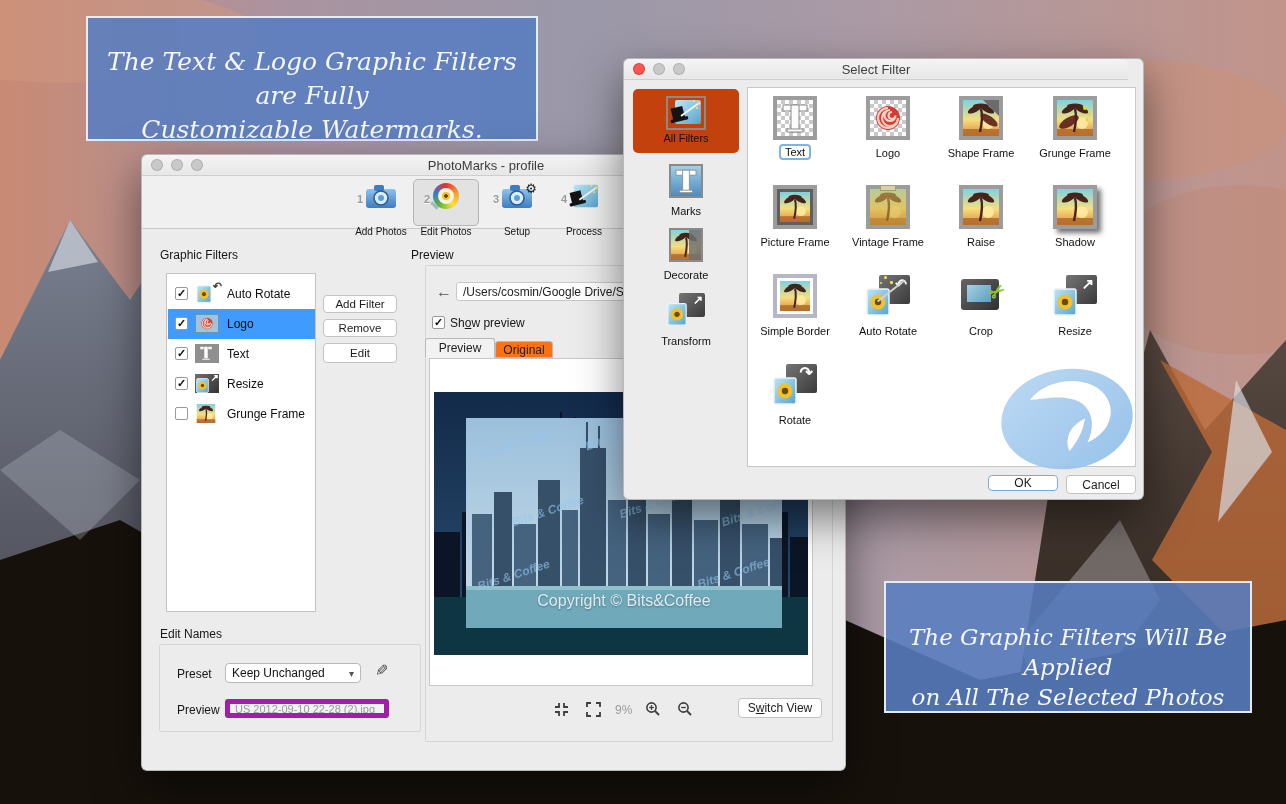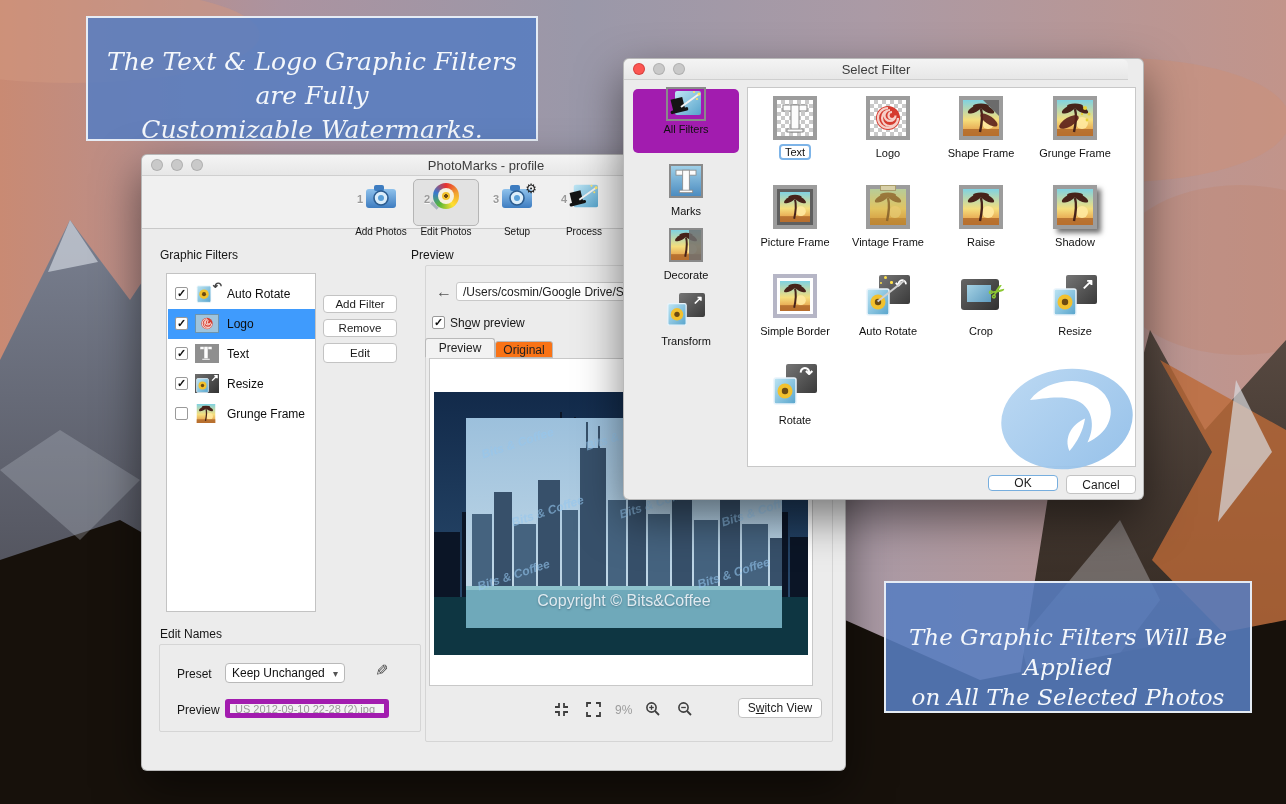--- a/index.html
+++ b/index.html
@@ -249,21 +249,21 @@
         <span class="rlbl">Grunge Frame</span>
       </div>
     </div>
     <div class="btn" style="left:181px;top:140px;width:74px;height:18px">Add Filter</div>
     <div class="btn" style="left:181px;top:164px;width:74px;height:18px">Remove</div>
     <div class="btn" style="left:181px;top:188px;width:74px;height:20px">Edit</div>
 
     <span class="lbl" style="left:18px;top:472px">Edit Names</span>
     <div class="gbox" style="left:17px;top:489px;width:262px;height:88px"></div>
     <span class="lbl" style="left:35px;top:512px">Preset</span>
-    <div class="a" style="left:83px;top:508px;width:120px;height:20px;background:#fff;border:1px solid #b9b9b9;border-radius:4px;display:flex;align-items:center;padding:0 6px;font-size:12px;color:#111">
+    <div class="a" style="left:83px;top:508px;width:136px;height:20px;background:#fff;border:1px solid #b9b9b9;border-radius:4px;display:flex;align-items:center;padding:0 6px;font-size:12px;color:#111">
       <span style="flex:1">Keep Unchanged</span>
       <span style="color:#555;font-size:10px">▾</span>
     </div>
     <span class="a" style="left:233px;top:506px;font-size:16px;color:#4a4a4a;transform:scaleX(-1)">✎</span>
     <span class="lbl" style="left:35px;top:548px">Preview</span>
     <div class="a" style="left:83px;top:544px;width:164px;height:19px;background:#f2f2f2;border:5px solid #a21caf;border-radius:3px;display:flex;align-items:center;padding:0 5px;font-size:11px;color:#9a9a9a;overflow:hidden">
       <span style="white-space:nowrap">US 2012-09-10 22-28 (2).jpg</span>
     </div>
 
     <span class="lbl" style="left:269px;top:93px">Preview</span>
@@ -386,21 +386,21 @@
     <div class="tbar">
       <div class="dots">
         <span class="dot red"></span>
         <span class="dot"></span>
         <span class="dot"></span>
       </div>
       <span class="ttl">Select Filter</span>
     </div>
 
     <div class="a" style="left:7px;top:27px;width:112px;height:380px">
-      <div class="si" style="left:2px;top:3px;background:#a21caf;border-radius:5px;height:64px;justify-content:flex-start">
+      <div class="si" style="left:2px;top:3px;background:#c2410c;border-radius:5px;height:64px;justify-content:center">
         <svg width="36" height="30" viewBox="0 0 34 30" style="outline:2px solid #8a8a8a">
             <use href="#wandhat"></use>
           </svg>
         <span class="glbl" style="margin-top:4px">All Filters</span>
       </div>
       <div class="si" style="left:2px;top:78px">
         <span style="width:34px;height:34px;background:linear-gradient(#9fd0e8,#4c8cc0);border:2px solid #8a8a8a;display:block">
           <svg width="30" height="30" viewBox="0 0 36 36">
               <use href="#serifT"></use>
             </svg>

